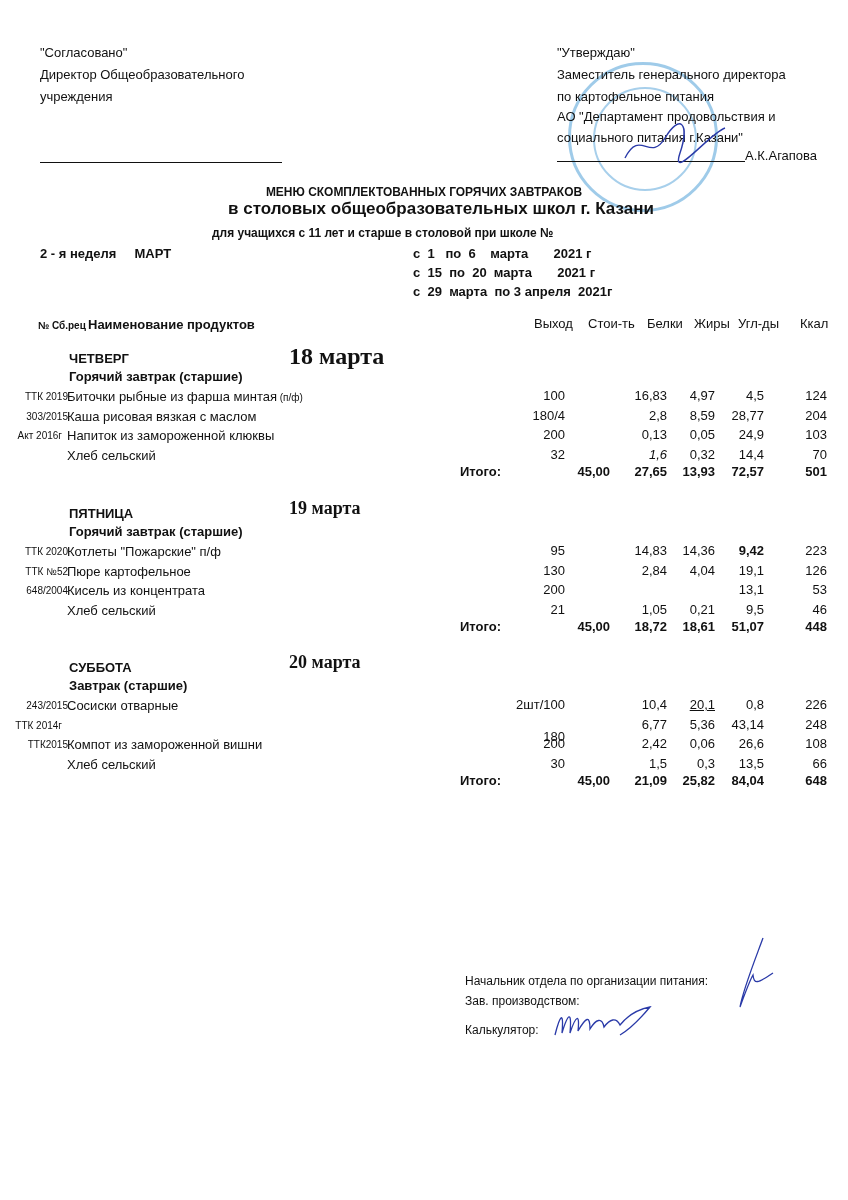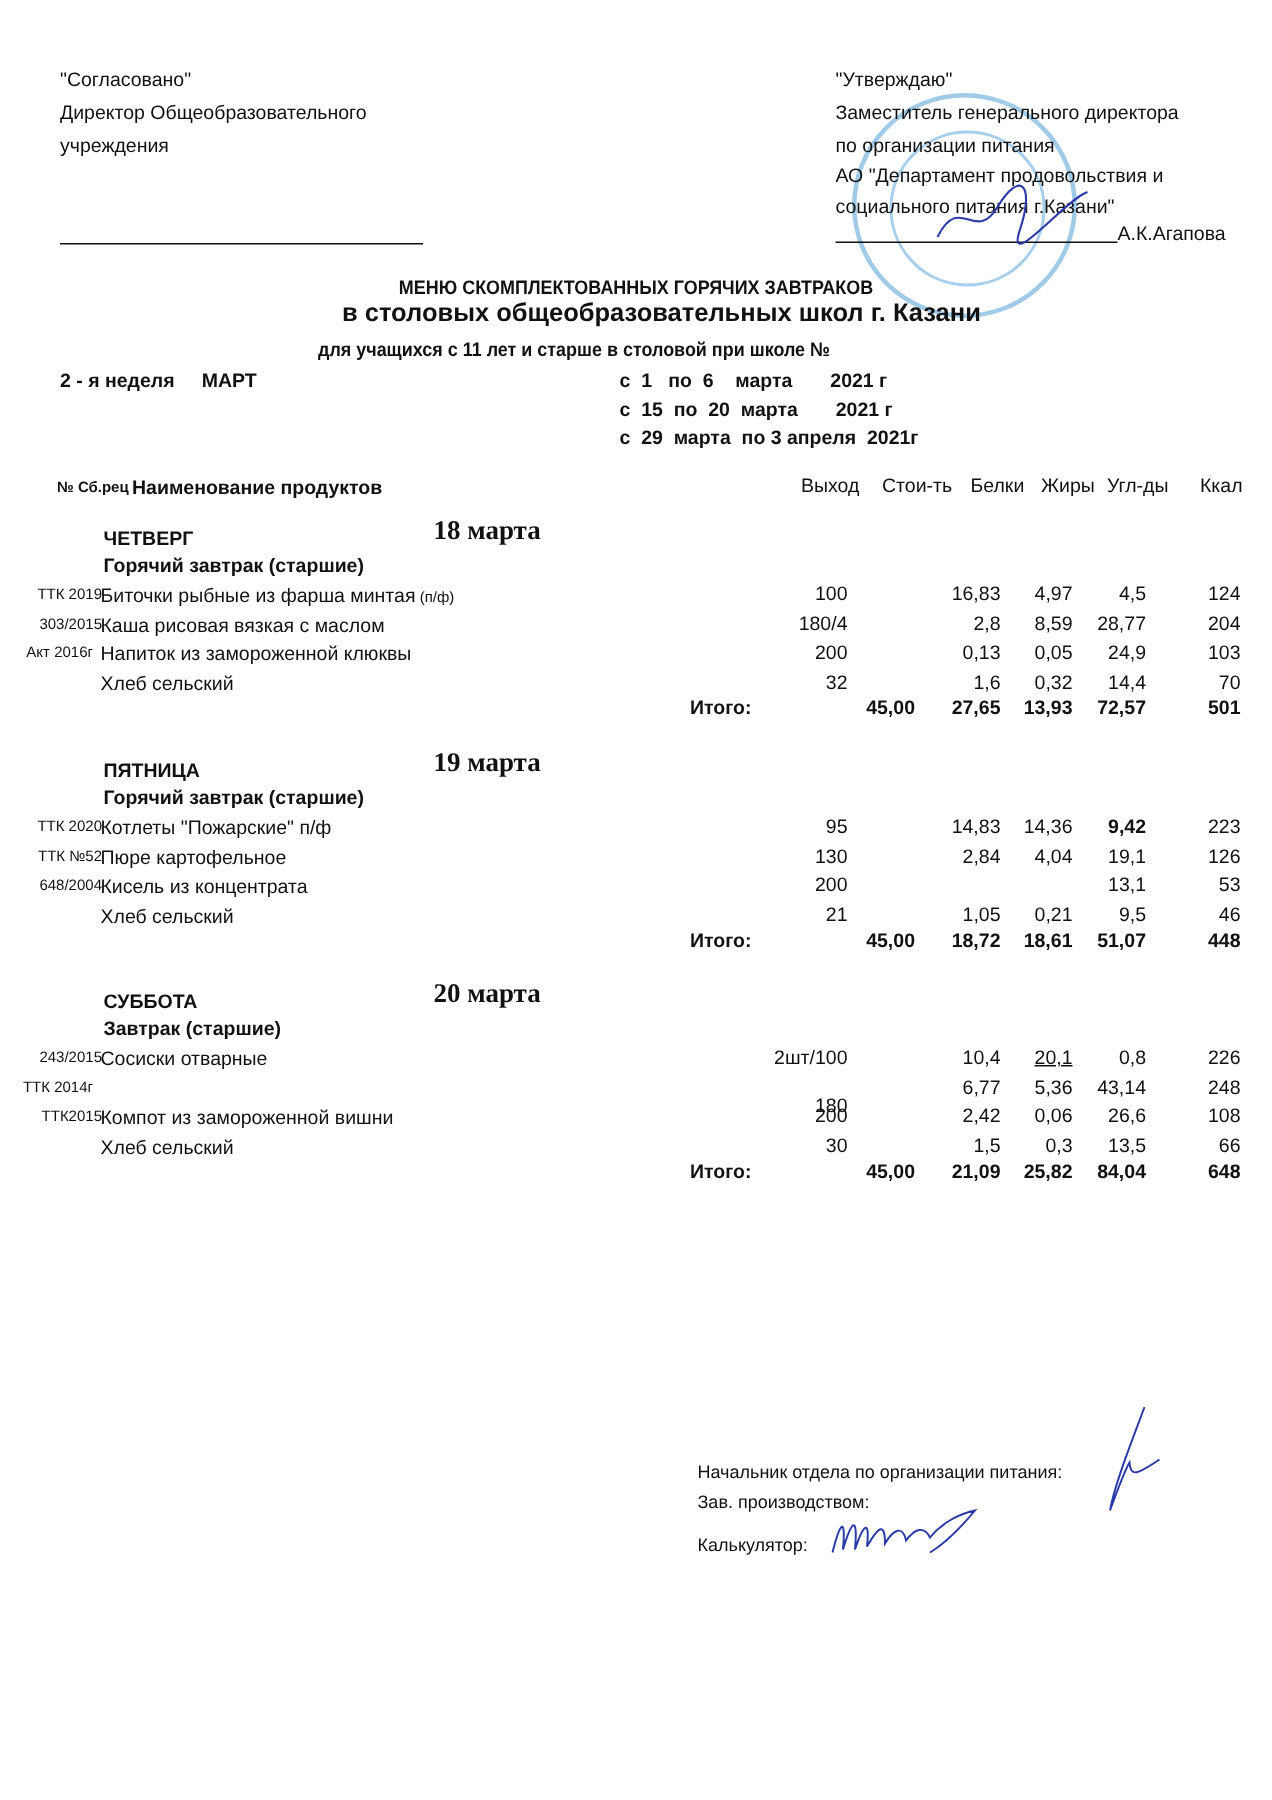--- a/index.html
+++ b/index.html
@@ -23,21 +23,21 @@
 
 <div class="abs t13" style="left:40px;top:44px;">"Согласовано"</div>
 <div class="abs t13" style="left:40px;top:66px;">Директор Общеобразовательного</div>
 <div class="abs t13" style="left:40px;top:88px;">учреждения</div>
 <div class="hline" style="left:40px;top:162px;width:242px;"></div>
 
 <div class="stamp"></div>
 
 <div class="abs t13" style="left:557px;top:44px;">"Утверждаю"</div>
 <div class="abs t13" style="left:557px;top:66px;">Заместитель генерального директора</div>
-<div class="abs t13" style="left:557px;top:88px;"> по организации питания</div>
+<div class="abs t13" style="left:557px;top:88px;"> по картофельное питания</div>
 <div class="abs t13" style="left:557px;top:108px;">АО "Департамент продовольствия и</div>
 <div class="abs t13" style="left:557px;top:129px;">социального питания г.Казани"</div>
 <div class="hline" style="left:557px;top:161px;width:188px;"></div>
 <div class="abs t13" style="left:745px;top:147px;">А.К.Агапова</div>
 <svg class="abs" style="left:620px;top:118px;" width="110" height="50">
   <path d="M5,40 C20,10 30,45 45,20 S70,5 60,35 S90,15 105,10" stroke="#2a3aa8" stroke-width="1.4" fill="none"></path>
 </svg>
 
 <div class="abs b" style="left:0;width:848px;text-align:center;top:184px;font-size:13px;transform:scaleX(0.92);">МЕНЮ  СКОМПЛЕКТОВАННЫХ  ГОРЯЧИХ ЗАВТРАКОВ</div>
 <div class="abs b" style="left:228px;top:199px;font-size:17px;">в столовых общеобразовательных школ г. Казани</div>
@@ -53,21 +53,21 @@
 <div class="abs t13" style="left:534px;top:315px;">Выход</div>
 <div class="abs t13" style="left:588px;top:315px;">Стои-ть</div>
 <div class="abs t13" style="left:647px;top:315px;">Белки</div>
 <div class="abs t13" style="left:694px;top:315px;">Жиры</div>
 <div class="abs t13" style="left:738px;top:315px;">Угл-ды</div>
 <div class="abs t13" style="left:800px;top:315px;">Ккал</div>
 
 <div id="days-root">
     <div style="position:absolute;left:0;top:0;">
       <div class="abs b" style="left:69px;top:351px;font-size:13px;">ЧЕТВЕРГ</div>
-      <div class="abs b serif" style="left:289px;top:343px;font-size:18px;text-align:center;">18 марта</div>
+      <div class="abs b serif" style="left:289px;top:343px;font-size:24px;text-align:center;">18 марта</div>
       <div class="abs b" style="left:69px;top:369px;font-size:13px;">Горячий завтрак (старшие)</div>
       <div style="position:absolute;left:0;top:388px;width:848px;height:19px;">
         <div class="abs small" style="left:10px;top:3px;width:58px;text-align:right;">ТТК 2019</div>
         <div class="abs t13" style="left:67px;top:0px;"><span>Биточки рыбные из фарша минтая</span><span class="small"> (п/ф)</span></div>
         <div class="num" style="left:500px;width:65px;top:0;">100</div>
         <div class="num" style="left:620px;width:47px;top:0;">16,83</div>
         <div class="num" style="left:672px;width:43px;top:0;">4,97</div>
         <div class="num" style="left:722px;width:42px;top:0;">4,5</div>
         <div class="num" style="left:790px;width:37px;top:0;">124</div>
       </div>
@@ -86,21 +86,21 @@
         <div class="num" style="left:500px;width:65px;top:0;">200</div>
         <div class="num" style="left:620px;width:47px;top:0;">0,13</div>
         <div class="num" style="left:672px;width:43px;top:0;">0,05</div>
         <div class="num" style="left:722px;width:42px;top:0;">24,9</div>
         <div class="num" style="left:790px;width:37px;top:0;">103</div>
       </div>
       <div style="position:absolute;left:0;top:446.5px;width:848px;height:19px;">
         <div class="abs small" style="left:10px;top:3px;width:58px;text-align:right;"></div>
         <div class="abs t13" style="left:67px;top:0px;"><span>Хлеб сельский</span><span class="small"></span></div>
         <div class="num" style="left:500px;width:65px;top:0;">32</div>
-        <div class="num" style="left:620px;width:47px;top:0;">1,6</div>
+        <div class="num" style="left:620px;width:47px;top:0;font-style:italic;">1,6</div>
         <div class="num" style="left:672px;width:43px;top:0;">0,32</div>
         <div class="num" style="left:722px;width:42px;top:0;">14,4</div>
         <div class="num" style="left:790px;width:37px;top:0;">70</div>
       </div>
       <div style="position:absolute;left:0;top:464px;width:848px;height:19px;font-weight:bold;">
         <div class="abs b" style="left:460px;top:0;font-size:13px;">Итого:</div>
         <div class="num b" style="left:560px;width:50px;top:0;">45,00</div>
         <div class="num b" style="left:620px;width:47px;top:0;">27,65</div>
         <div class="num b" style="left:672px;width:43px;top:0;">13,93</div>
         <div class="num b" style="left:722px;width:42px;top:0;">72,57</div>

